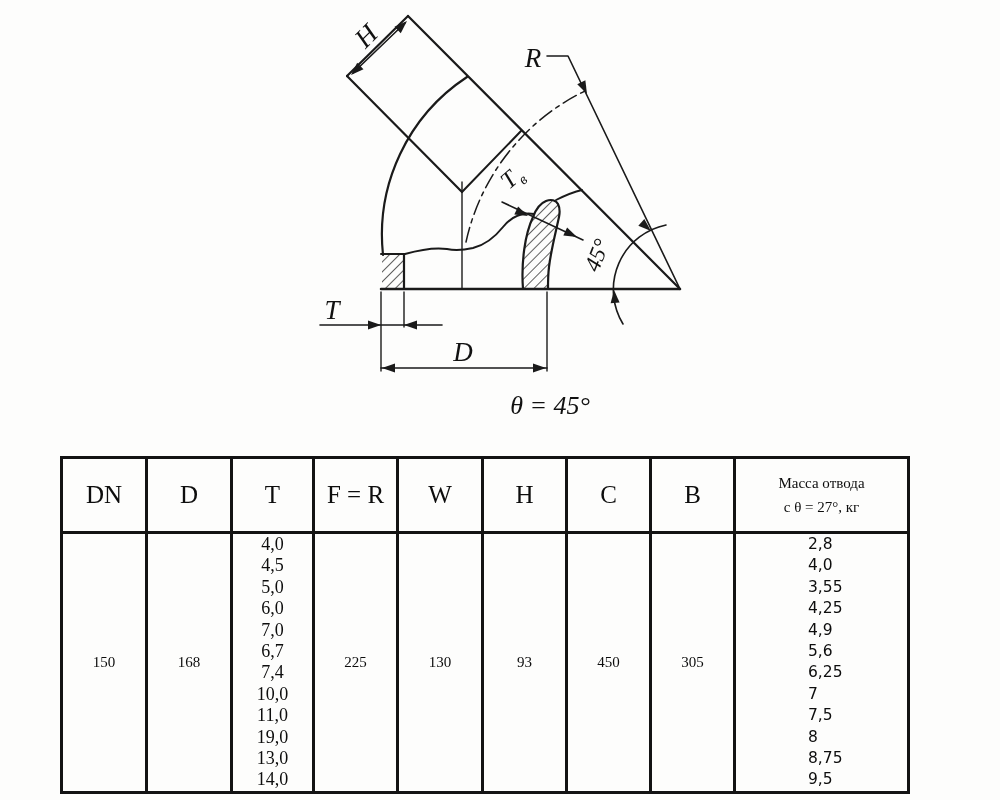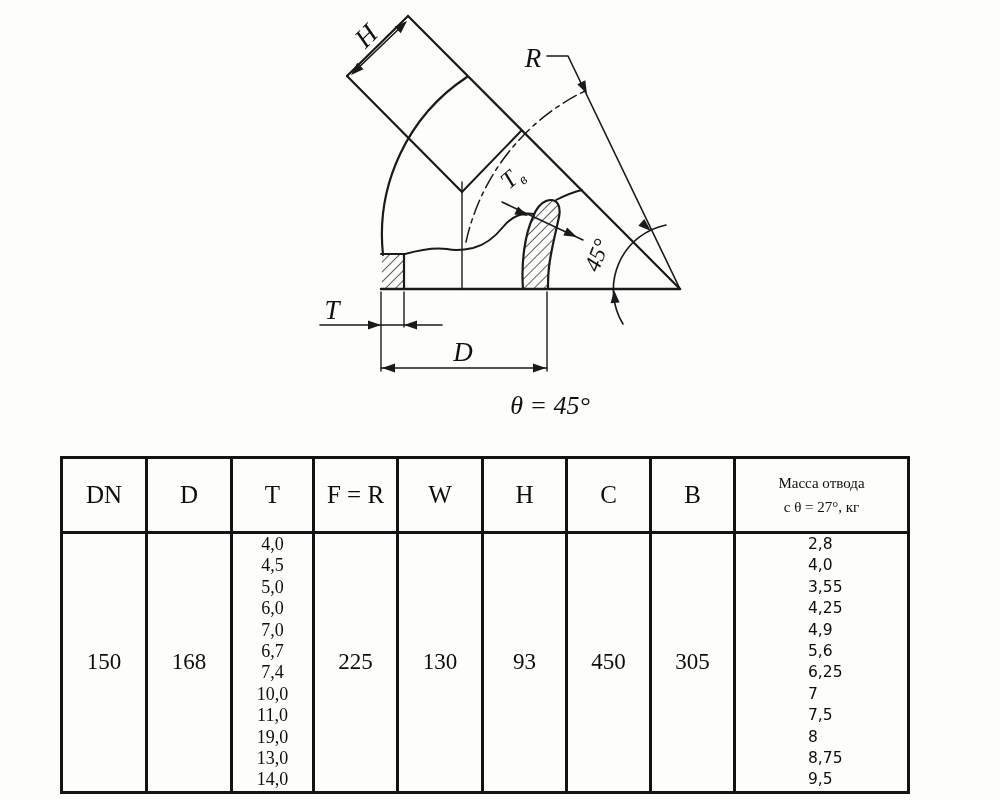--- a/index.html
+++ b/index.html
@@ -7,21 +7,21 @@
          font-family:"Liberation Serif", serif;color:#111;}
   .diagram{position:absolute;left:0;top:0;}
   .dim-table{position:absolute;left:60px;top:456px;width:847px;height:332px;
              border-collapse:collapse;table-layout:fixed;background:#fdfdfc;}
   .dim-table th,.dim-table td{border:3px solid #131313;padding:0;text-align:center;vertical-align:middle;
              font-family:"Liberation Serif", serif;font-weight:normal;color:#0d0d0d;}
   .dim-table thead tr{height:75px;}
   .dim-table tbody tr{height:257px;}
   .hdr{font-size:25px;}
   .hdr-mass{font-size:15px;line-height:24px;}
-  .single-val{font-size:23px;}
+  .single-val{font-size:15px;}
   .stack{display:flex;flex-direction:column;justify-content:center;font-size:18px;align-items:center;}
   .stack-line{line-height:21.4px;}
   .mass-stack{align-items:flex-start;padding-left:72px;font-family:"DejaVu Sans", sans-serif;
               font-size:15.5px;}
   .mass-line{line-height:21.4px;}
   .dlabel{font-family:"Liberation Serif", serif;font-style:italic;fill:#111;}
 </style>
 </head>
 <body>
 

